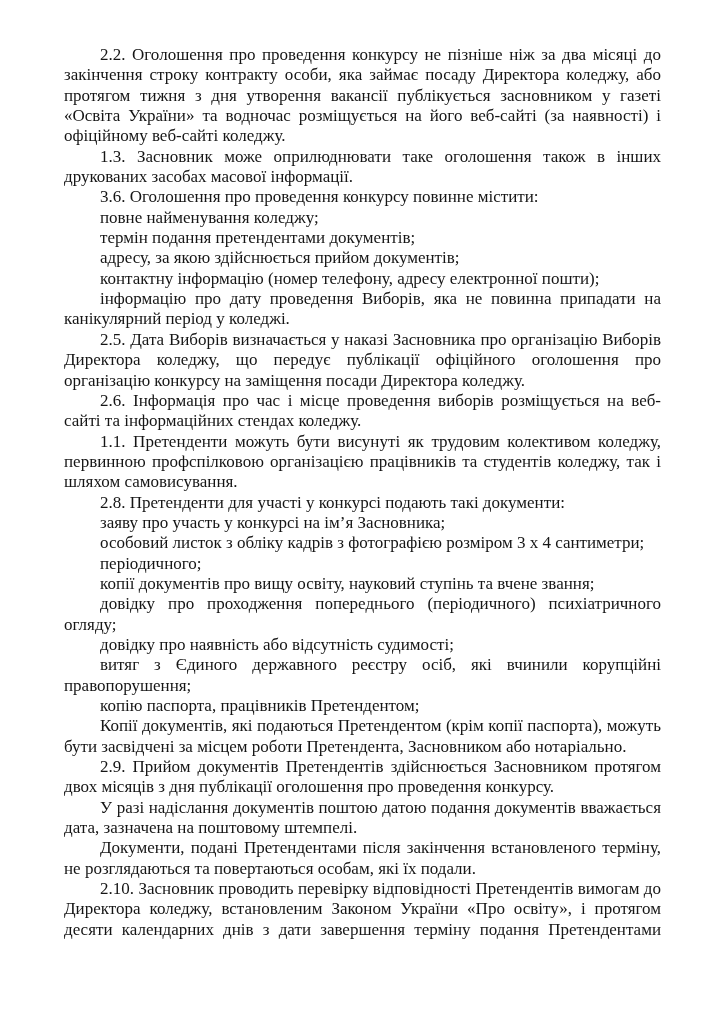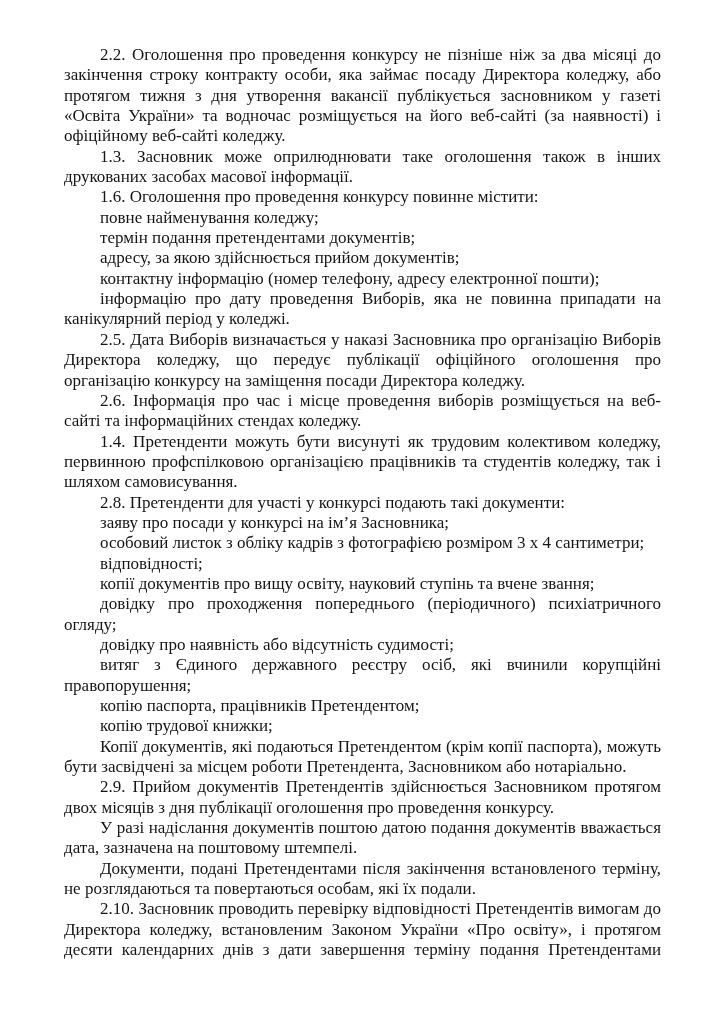--- a/index.html
+++ b/index.html
@@ -33,38 +33,37 @@
     text-align-last: justify;
   }
 </style>
 </head>
 <body>
 
 <div class="page">
   <div class="doc-text">
     <p>2.2. Оголошення про проведення конкурсу не пізніше ніж за два місяці до закінчення строку контракту особи, яка займає посаду Директора коледжу, або протягом тижня з дня утворення вакансії публікується засновником у газеті «Освіта України» та водночас розміщується на його веб-сайті (за наявності) і офіційному веб-сайті коледжу.</p>
     <p>1.3. Засновник може оприлюднювати таке оголошення також в інших друкованих засобах масової інформації.</p>
-    <p>1.6. Оголошення про проведення конкурсу повинне містити:</p>
+    <p>3.6. Оголошення про проведення конкурсу повинне містити:</p>
     <p>повне найменування коледжу;</p>
     <p>термін подання претендентами документів;</p>
     <p>адресу, за якою здійснюється прийом документів;</p>
     <p>контактну інформацію (номер телефону, адресу електронної пошти);</p>
     <p>інформацію про дату проведення Виборів, яка не повинна припадати на канікулярний період у коледжі.</p>
     <p>2.5. Дата Виборів визначається у наказі Засновника про організацію Виборів Директора коледжу, що передує публікації офіційного оголошення про організацію конкурсу на заміщення посади Директора коледжу.</p>
     <p>2.6. Інформація про час і місце проведення виборів розміщується на веб-сайті та  інформаційних стендах коледжу.</p>
-    <p>1.4. Претенденти можуть бути висунуті як трудовим колективом коледжу, первинною профспілковою організацією працівників та студентів коледжу, так і шляхом самовисування.</p>
+    <p>1.1. Претенденти можуть бути висунуті як трудовим колективом коледжу, первинною профспілковою організацією працівників та студентів коледжу, так і шляхом самовисування.</p>
     <p>2.8. Претенденти для участі у конкурсі подають такі документи:</p>
-    <p>заяву про посади у конкурсі на ім’я Засновника;</p>
+    <p>заяву про участь у конкурсі на ім’я Засновника;</p>
     <p>особовий листок з обліку кадрів з фотографією розміром 3 х 4 сантиметри;</p>
-    <p>відповідності;</p>
+    <p>періодичного;</p>
     <p>копії документів про вищу освіту, науковий ступінь та вчене звання;</p>
     <p>довідку про проходження попереднього (періодичного) психіатричного огляду;</p>
     <p>довідку про наявність або відсутність судимості;</p>
     <p>витяг з Єдиного державного реєстру осіб, які вчинили корупційні правопорушення;</p>
     <p>копію паспорта, працівників Претендентом;</p>
-    <p>копію трудової книжки;</p>
     <p>Копії документів, які подаються Претендентом (крім копії паспорта), можуть бути засвідчені за місцем роботи Претендента, Засновником або нотаріально.</p>
     <p>2.9. Прийом документів Претендентів здійснюється Засновником протягом двох місяців з дня публікації оголошення про проведення конкурсу.</p>
     <p>У разі надіслання документів поштою датою подання документів вважається дата, зазначена на поштовому штемпелі.</p>
     <p>Документи, подані Претендентами після закінчення встановленого терміну, не розглядаються та повертаються особам, які їх подали.</p>
     <p class="continues">2.10. Засновник проводить перевірку відповідності Претендентів вимогам до Директора коледжу, встановленим  Законом України «Про освіту», і протягом десяти календарних днів з дати завершення терміну подання Претендентами</p>
   </div>
 </div>
 
 </body></html>

